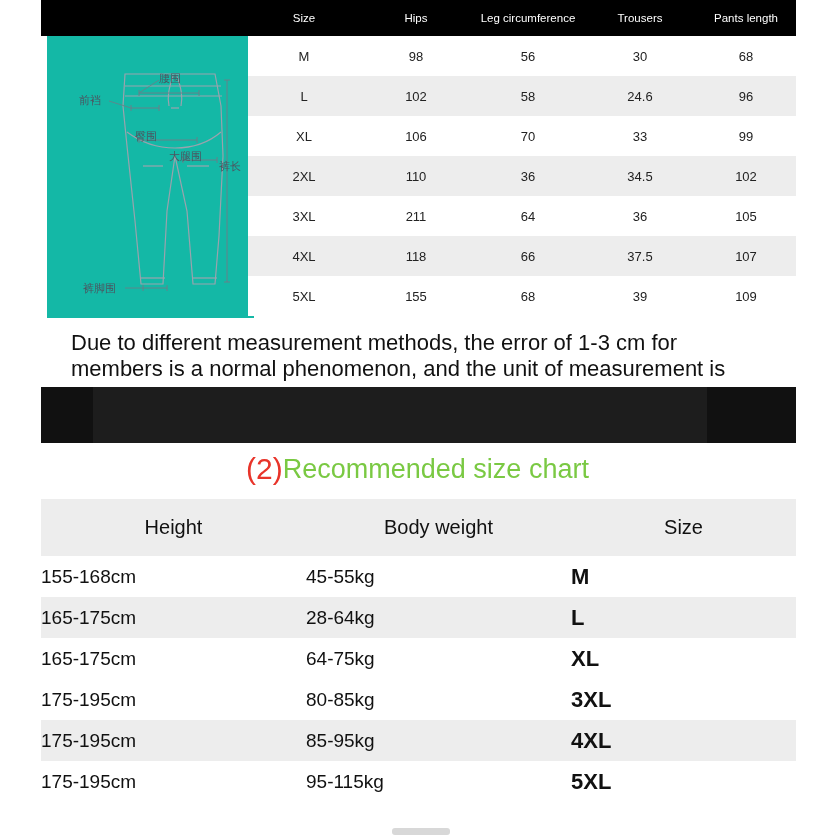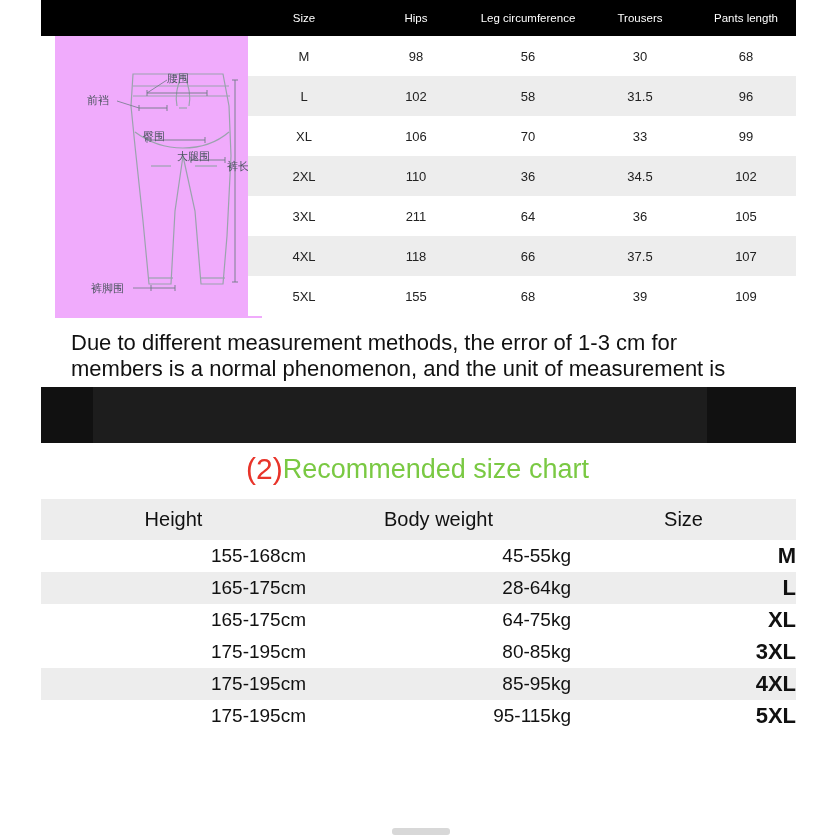--- a/index.html
+++ b/index.html
@@ -30,25 +30,25 @@
   .sec1-black {
     position: absolute;
     left: 41px;
     top: 0px;
     width: 755px;
     height: 36px;
     background: #000000;
   }
   .diagram-box {
     position: absolute;
-    left: 55px;
+    left: 47px;
     top: 36px;
     width: 207px;
     height: 282px;
-    background: #f0abfc;
+    background: #14b8a6;
   }
   .diagram-svg {
     display: block;
   }
 
   table.meas {
     position: absolute;
     left: 248px;
     top: 0px;
     width: 548px;
@@ -147,27 +147,27 @@
     table-layout: fixed;
   }
   table.reco th {
     height: 41px;
     background: #ededed;
     font-size: 20px;
     font-weight: normal;
     color: #111111;
     text-align: center;
     vertical-align: middle;
-    padding: 0;
+    padding: 8px;
   }
   table.reco td {
-    height: 32px;
+    height: 41px;
     font-size: 19px;
     color: #111111;
-    text-align: right;
+    text-align: left;
     vertical-align: middle;
     padding: 0;
   }
   table.reco td.size-cell {
     font-size: 22px;
     font-weight: bold;
   }
   table.reco tr.odd td { background: #ffffff; }
   table.reco tr.even td { background: #ededed; }
   .rcol-h { width: 265px; }
@@ -273,21 +273,21 @@
           <td>M</td>
           <td>98</td>
           <td>56</td>
           <td>30</td>
           <td>68</td>
         </tr>
         <tr class="even">
           <td>L</td>
           <td>102</td>
           <td>58</td>
-          <td>31.5</td>
+          <td>24.6</td>
           <td>96</td>
         </tr>
         <tr class="odd">
           <td>XL</td>
           <td>106</td>
           <td>70</td>
           <td>33</td>
           <td>99</td>
         </tr>
         <tr class="even">

